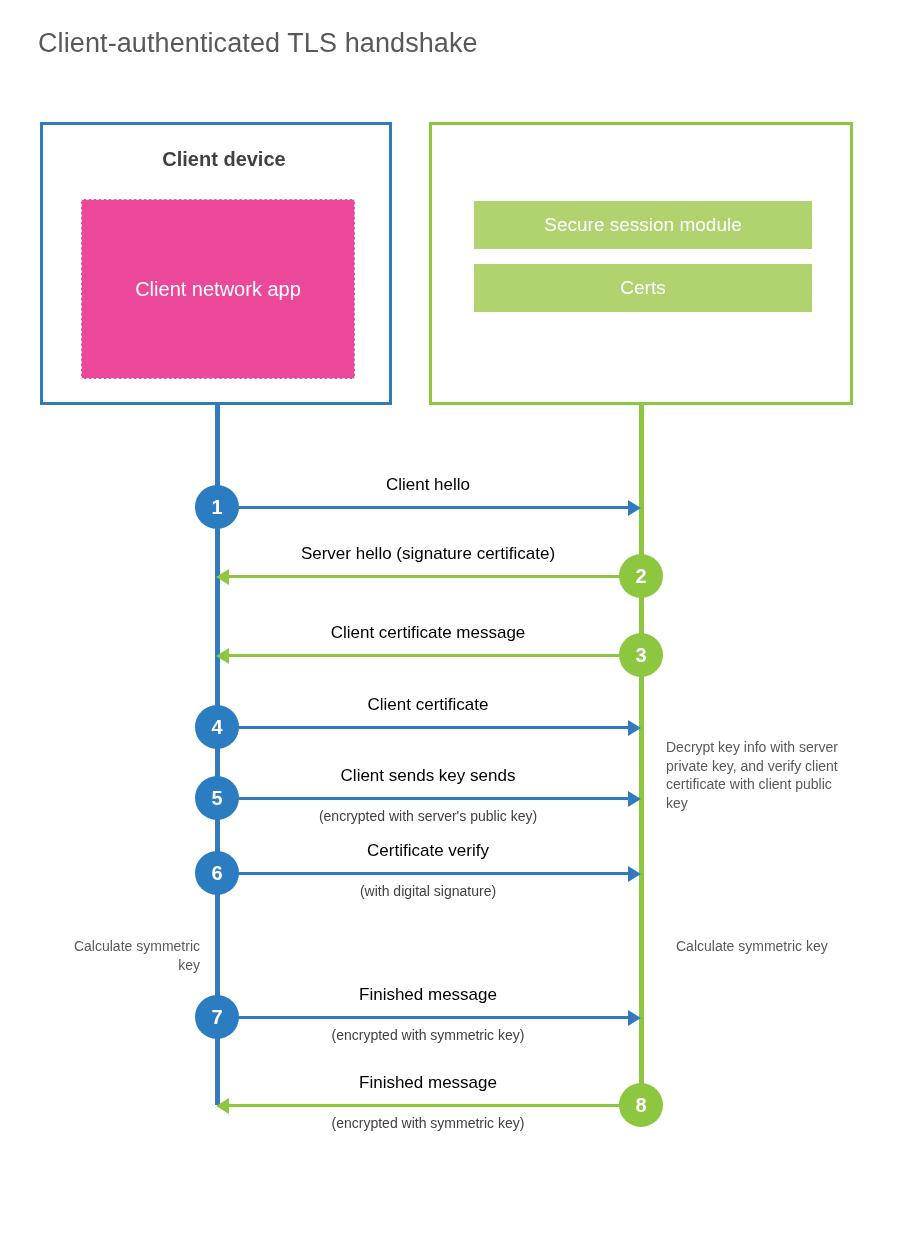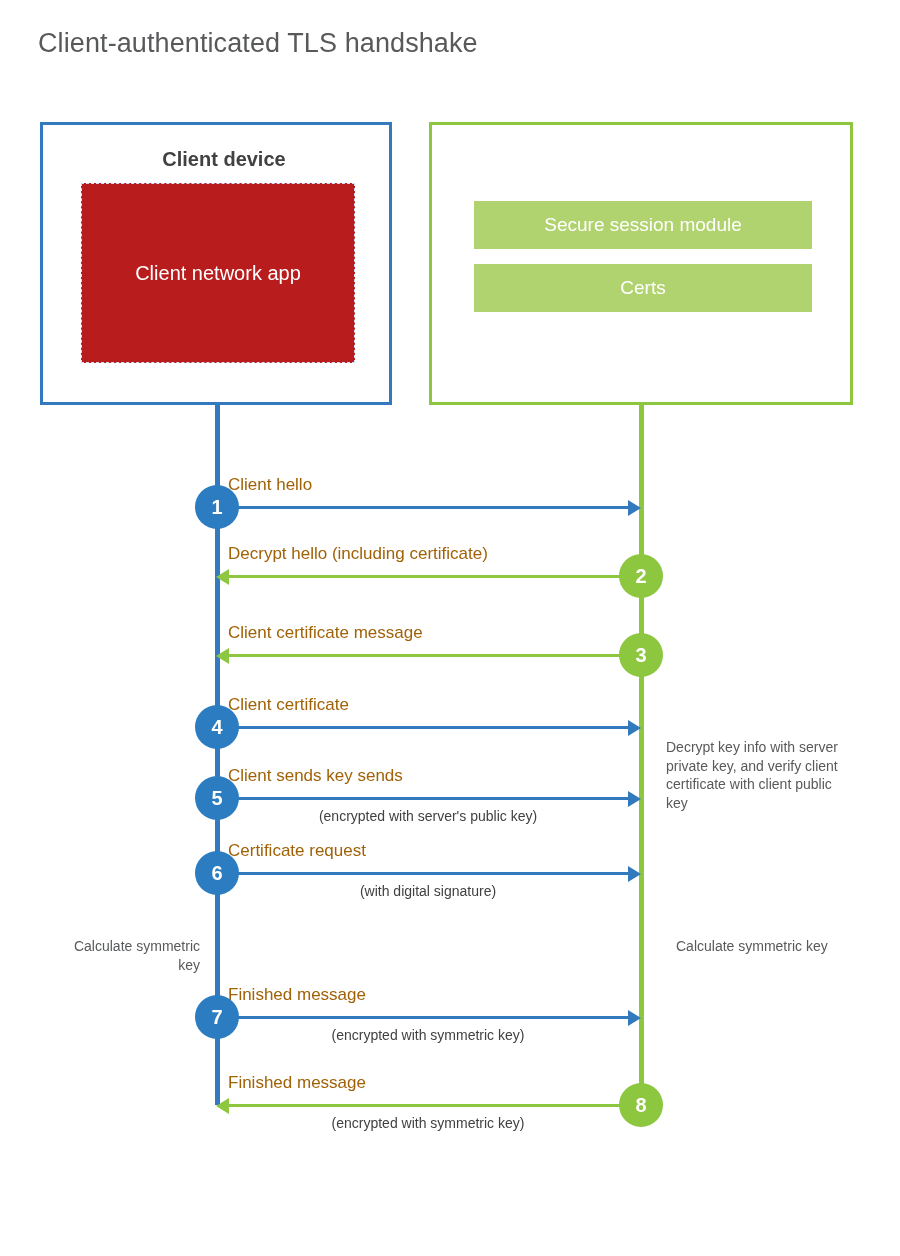--- a/index.html
+++ b/index.html
@@ -62,24 +62,24 @@
     font-size: 20px;
     font-weight: bold;
     color: #414042;
     padding-left: 16px;
   }
 
   
   .client-app {
     position: absolute;
     left: 38px;
-    top: 58px;
+    top: 74px;
     width: 274px;
     height: 180px;
-    background: #b91c1c;
+    background: #ec4899;
     border: 1px dashed #cfe2f3;
     box-sizing: border-box;
     display: flex;
     align-items: center;
     justify-content: center;
     text-align: center;
     color: #ffffff;
     font-size: 20px;
     line-height: 1.4;
     padding: 0 4px;
@@ -151,22 +151,23 @@
     font-size: 20px;
     font-weight: bold;
   }
   .badge.client-side { left: 195px; background: #2b7cc0; }
   .badge.server-side { left: 619px; background: #8dc63f; }
 
   .step-label {
     position: absolute;
     left: 228px;
     width: 400px;
+    text-align: center;
     font-size: 17px;
-    color: #a16207;
+    color: #000000;
     top: -32px;
     white-space: nowrap;
   }
   .step-sublabel {
     position: absolute;
     left: 228px;
     width: 400px;
     text-align: center;
     font-size: 14px;
     color: #414042;
@@ -223,21 +224,21 @@
   <div id="steps-root">
       <div class="step to-server" style="top: 507px;">
         <div class="arrow-line"></div>
         <div class="arrow-head right"></div>
         <div class="step-label">Client hello</div>
         <div class="badge client-side">1</div>
       </div>
       <div class="step to-client" style="top: 576px;">
         <div class="arrow-line"></div>
         <div class="arrow-head left"></div>
-        <div class="step-label">Decrypt hello (including certificate)</div>
+        <div class="step-label">Server hello (signature certificate)</div>
         <div class="badge server-side">2</div>
       </div>
       <div class="step to-client" style="top: 655px;">
         <div class="arrow-line"></div>
         <div class="arrow-head left"></div>
         <div class="step-label">Client certificate message</div>
         <div class="badge server-side">3</div>
       </div>
       <div class="step to-server" style="top: 727px;">
         <div class="arrow-line"></div>
@@ -248,21 +249,21 @@
       <div class="step to-server" style="top: 798px;">
         <div class="arrow-line"></div>
         <div class="arrow-head right"></div>
         <div class="step-label">Client sends key sends</div>
         <div class="step-sublabel">(encrypted with server's public key)</div>
         <div class="badge client-side">5</div>
       </div>
       <div class="step to-server" style="top: 873px;">
         <div class="arrow-line"></div>
         <div class="arrow-head right"></div>
-        <div class="step-label">Certificate request</div>
+        <div class="step-label">Certificate verify</div>
         <div class="step-sublabel">(with digital signature)</div>
         <div class="badge client-side">6</div>
       </div>
       <div class="step to-server" style="top: 1017px;">
         <div class="arrow-line"></div>
         <div class="arrow-head right"></div>
         <div class="step-label">Finished message</div>
         <div class="step-sublabel">(encrypted with symmetric key)</div>
         <div class="badge client-side">7</div>
       </div>

